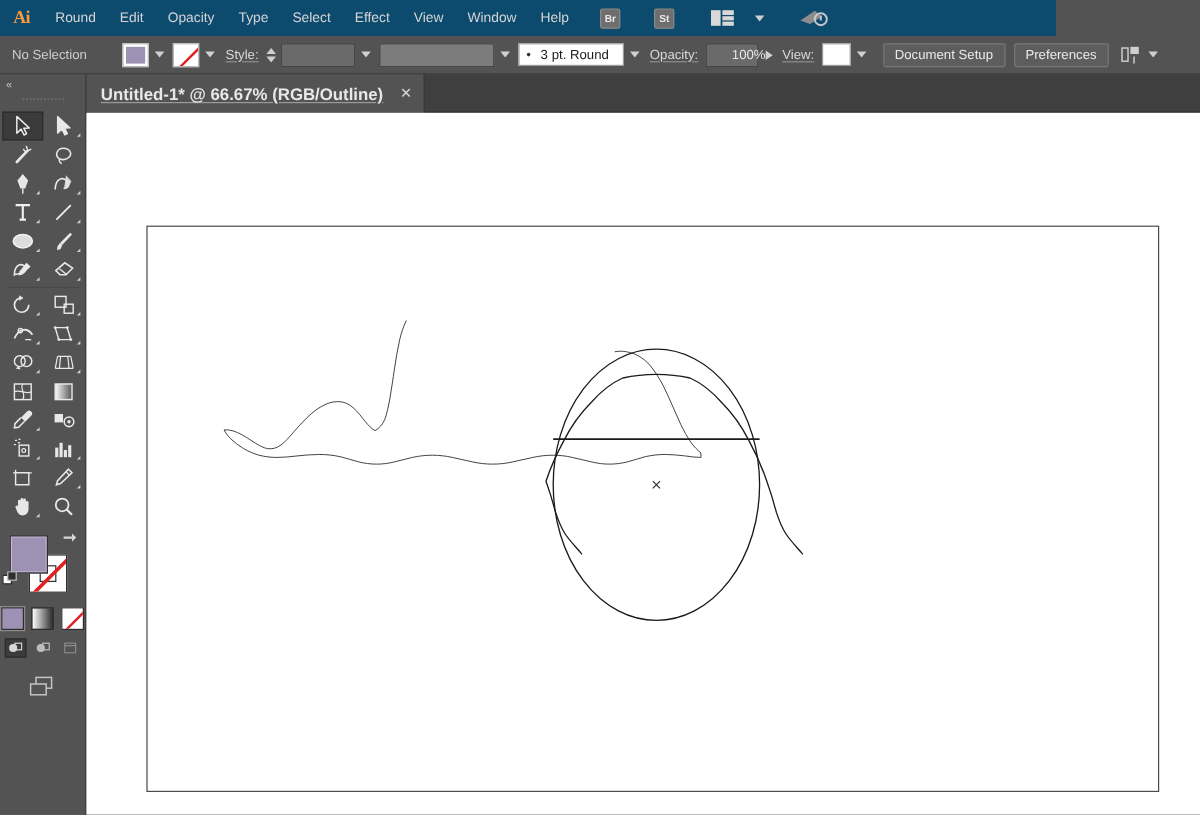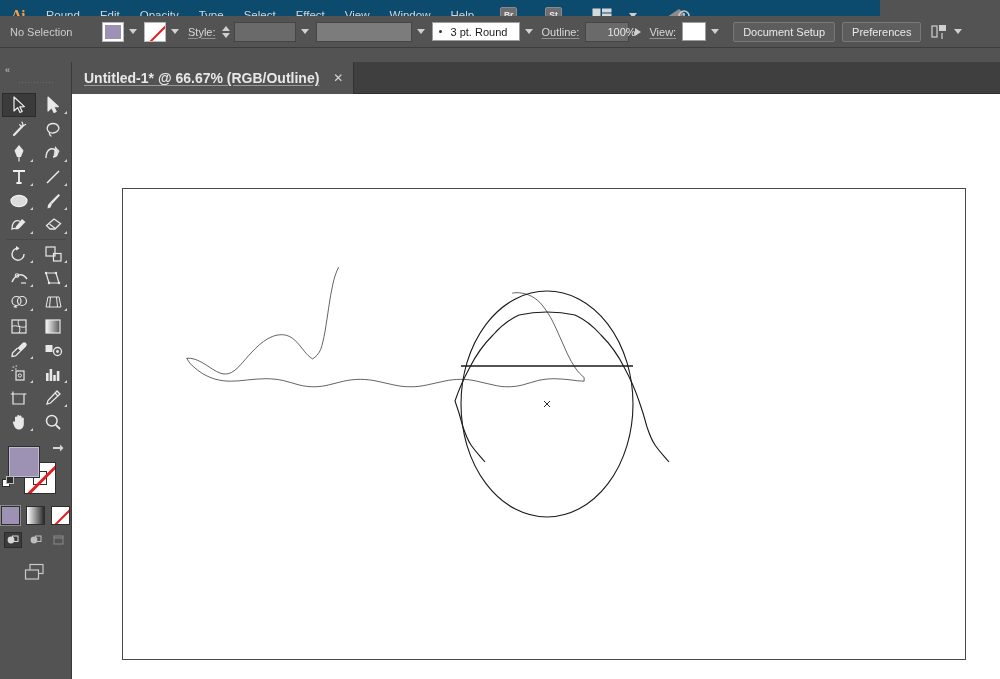--- a/index.html
+++ b/index.html
@@ -39,21 +39,21 @@
   #arrange-icon { width: 20px; height: 14px; margin-left: 10px; display: block; }
   .chev {
     width: 0; height: 0; margin-left: 5px;
     border-left: 4px solid transparent; border-right: 4px solid transparent;
     border-top: 5px solid #cfcfcf;
   }
   #search-icon-wrap { margin-left: 16px; display: flex; align-items: center; }
 
   
   #controlbar {
-    position: absolute; left: 0; top: 16px; width: 1000px; height: 32px;
+    position: absolute; left: 0; top: 30px; width: 1000px; height: 32px;
     background: #535353; border-bottom: 1px solid #3c3c3c;
     display: flex; align-items: center; padding-left: 10px;
   }
   #no-selection {
     color: #cdcdcd; font-size: 11px; width: 92px;
   }
   .swatch-box {
     width: 22px; height: 20px; border: 1px solid #b9b9b9; background: #fff;
     position: relative; overflow: hidden;
   }
@@ -286,21 +286,21 @@
 
     <div class="field-dark" style="width:96px;background:#7c7c7c"></div>
     <div class="mini-chev"></div>
 
     <div class="field-light" style="width:88px;justify-content:flex-start">
       <span class="brush-dot"></span>
       <span>3 pt. Round</span>
     </div>
     <div class="mini-chev"></div>
 
-    <div class="cb-label">Outline:</div>
+    <div class="cb-label">Opacity:</div>
     <div class="field-dark" style="width:44px">100%</div>
     <div class="arrow-right"></div>
 
     <div class="cb-label">View:</div>
     <div class="field-light" style="width:24px"></div>
     <div class="mini-chev"></div>
 
     <div class="cb-button">Document Setup</div>
     <div class="cb-button">Preferences</div>
 

